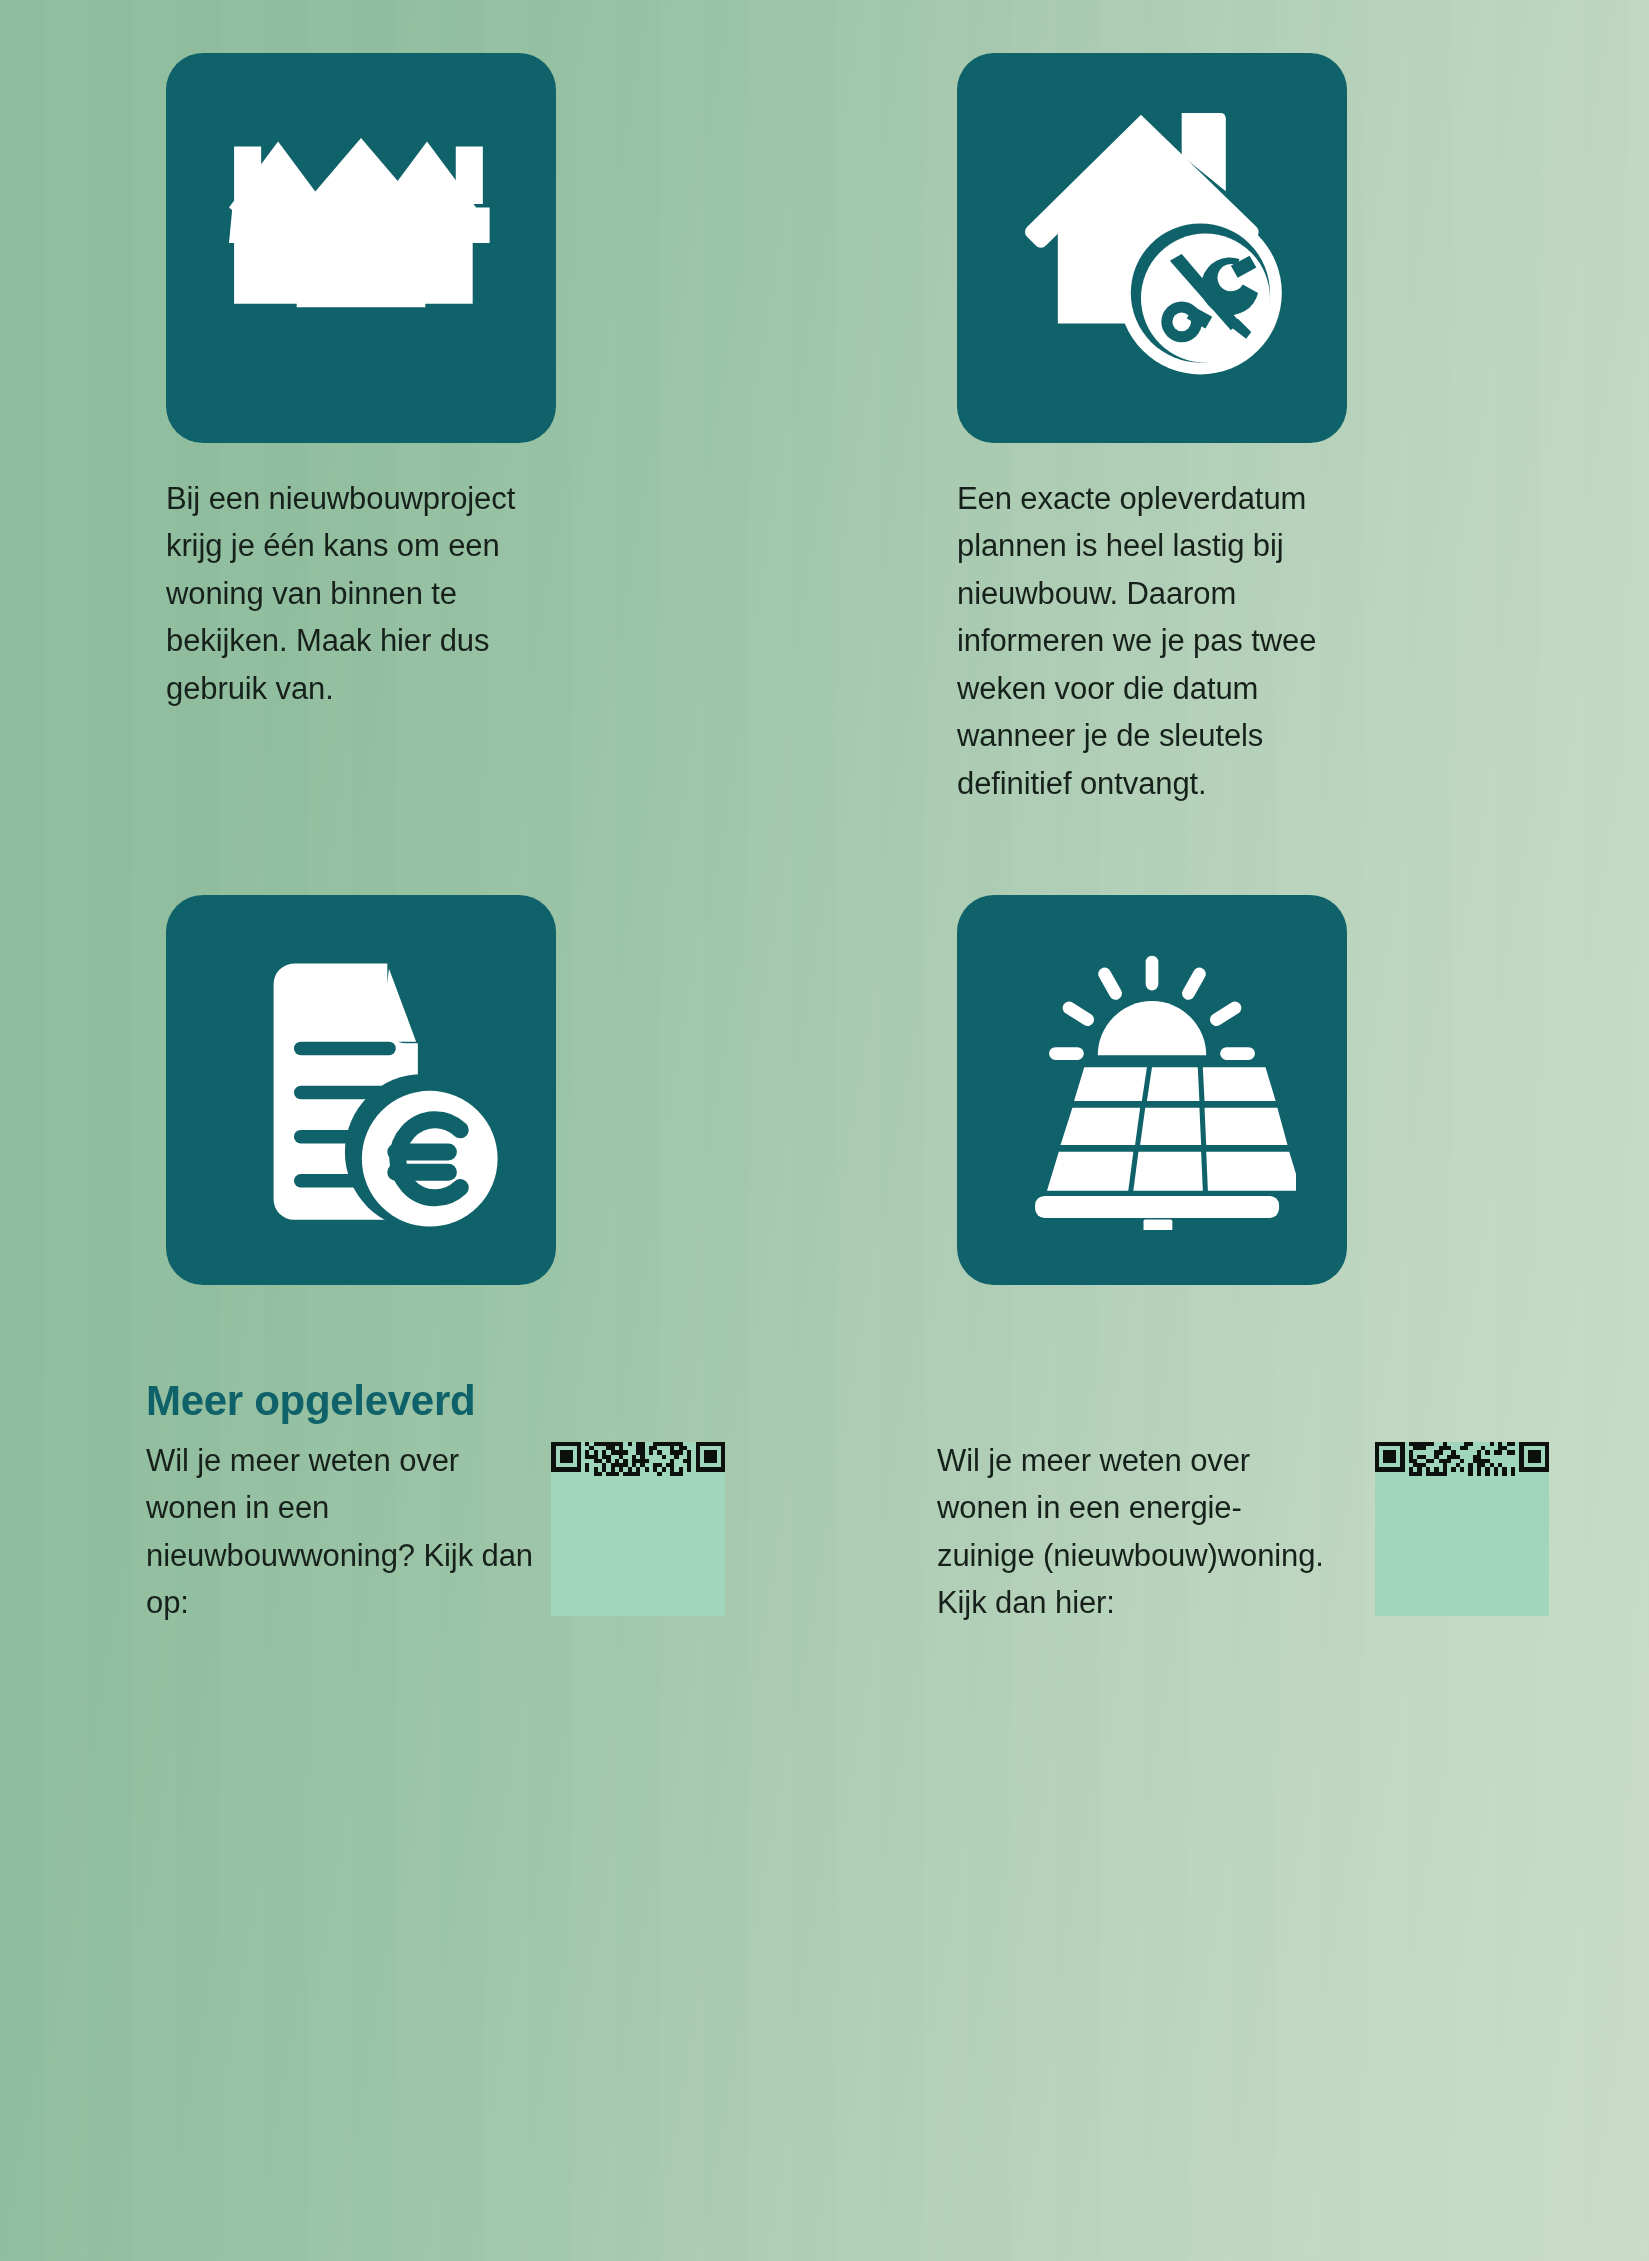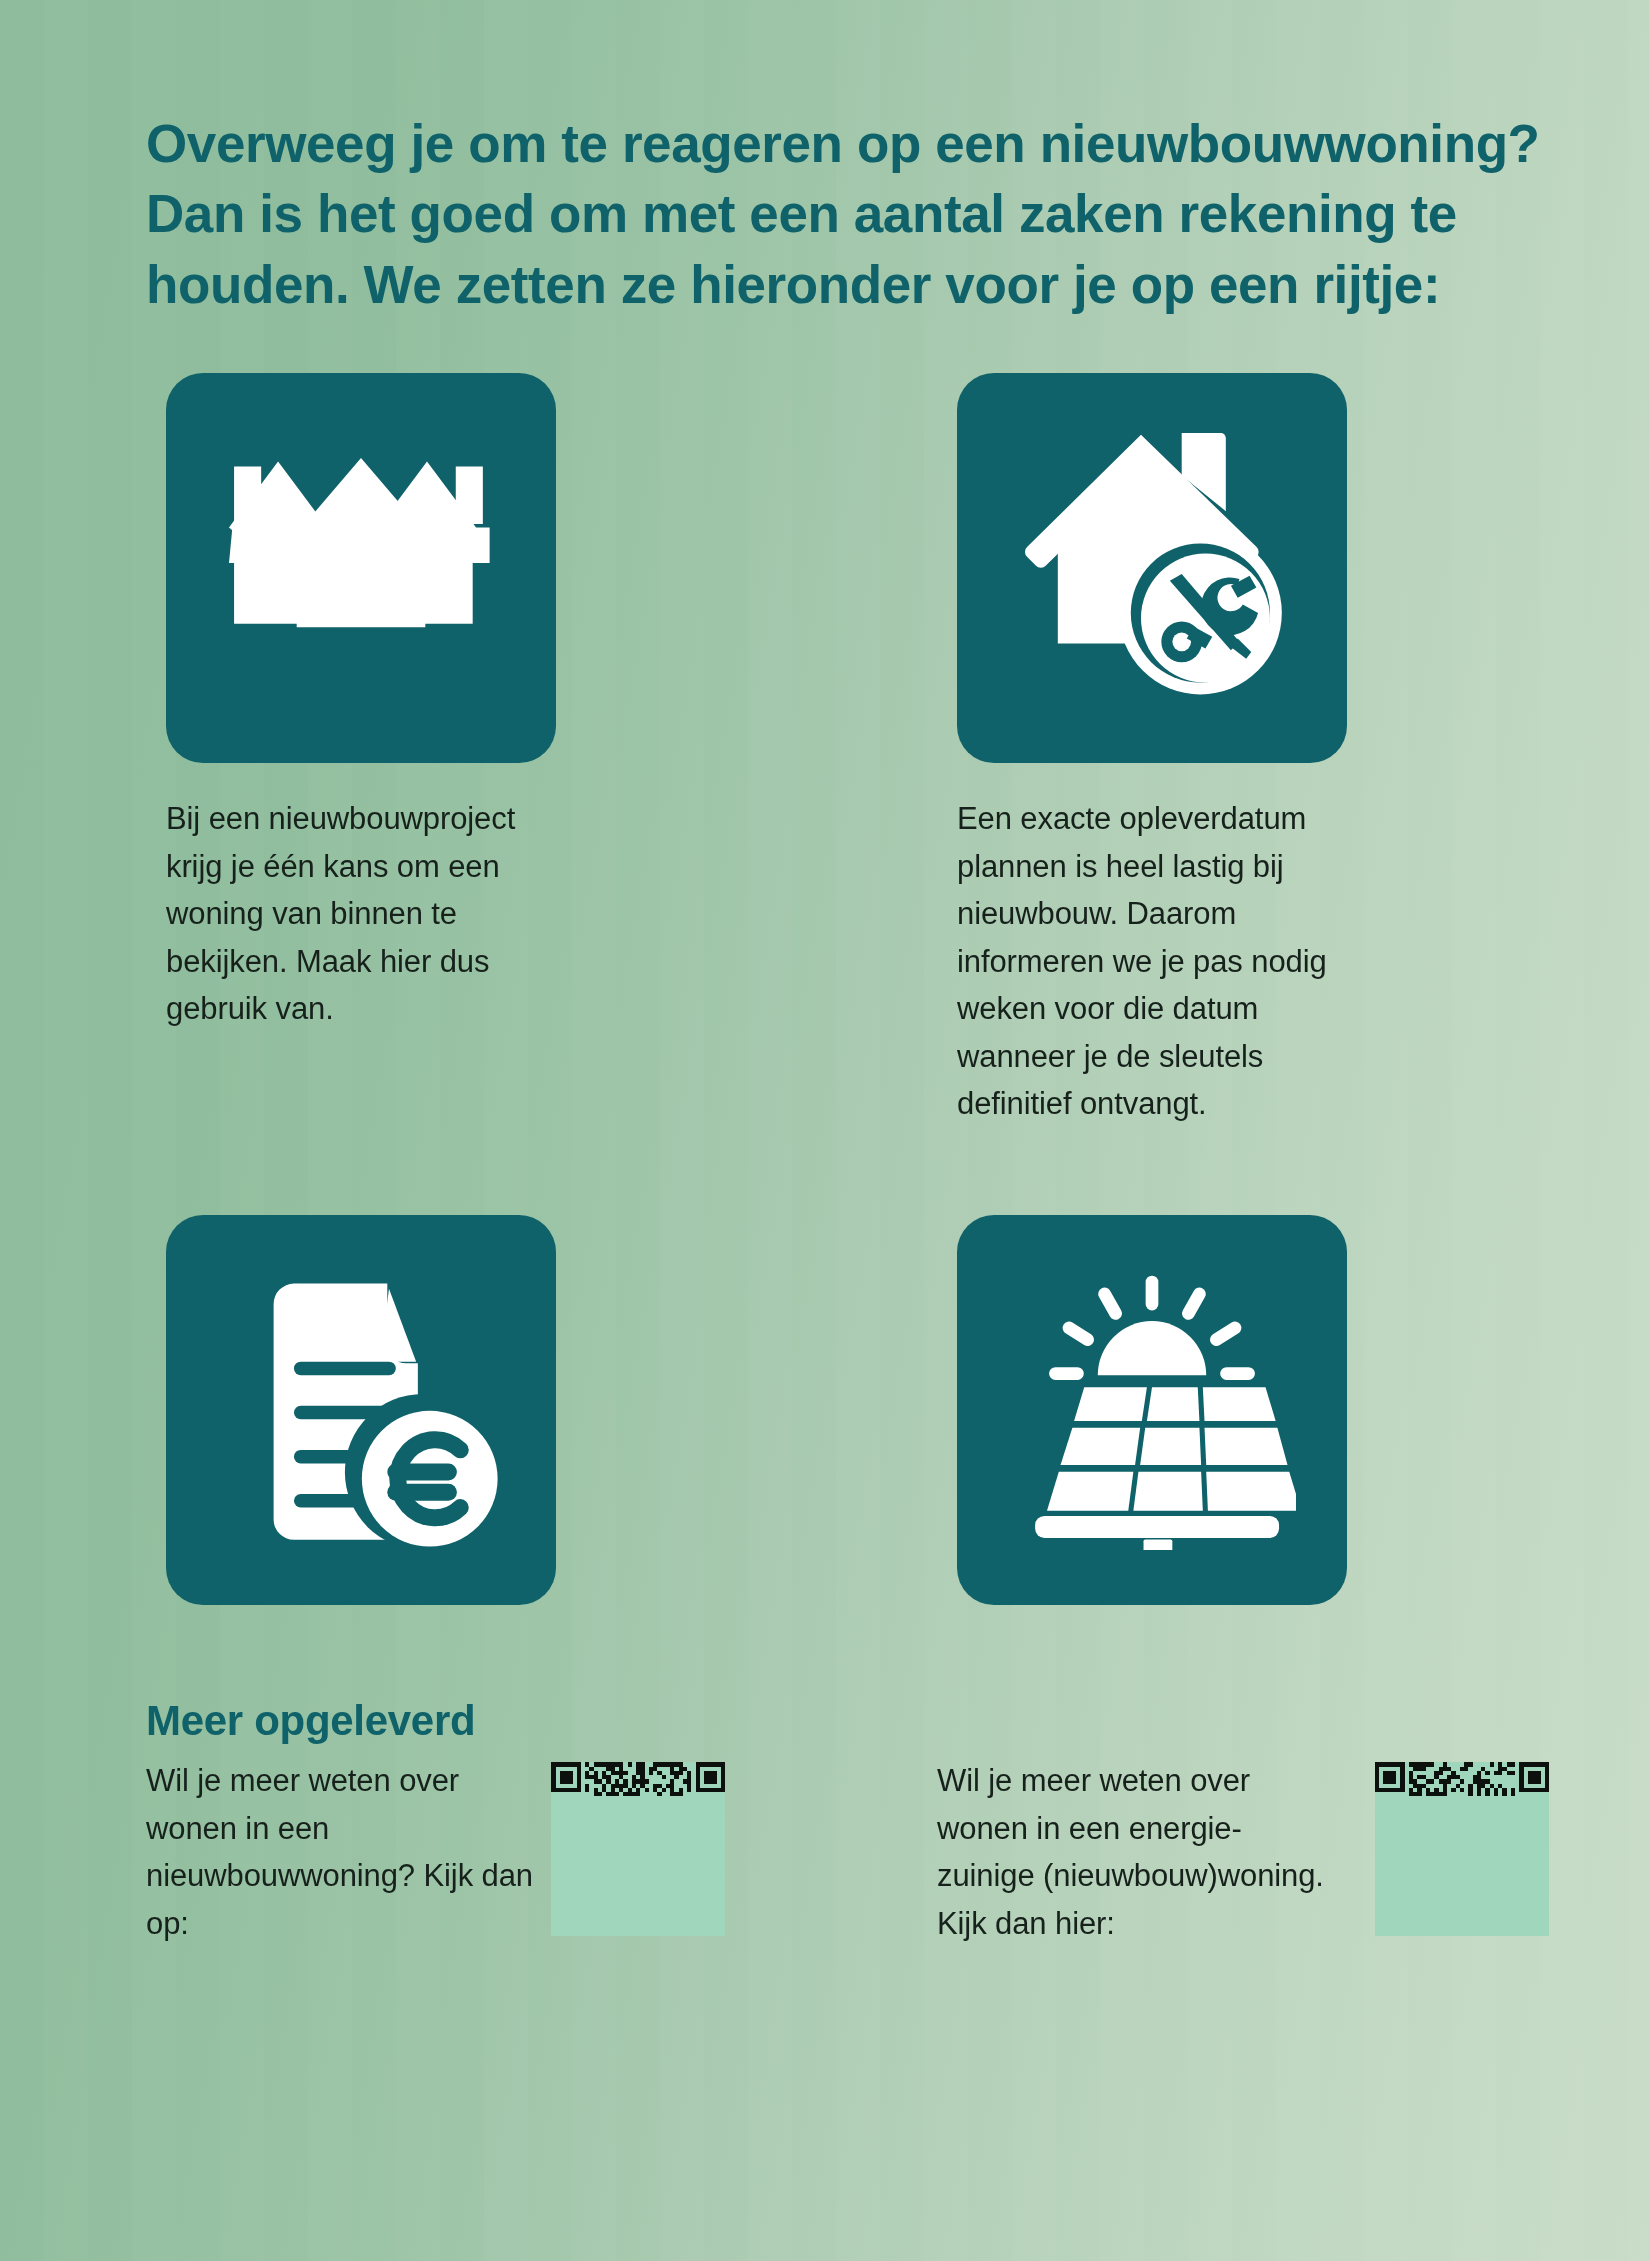--- a/index.html
+++ b/index.html
@@ -146,25 +146,20 @@
     font-weight: 400;
   }
 </style>
 </head>
 <body>
 
 <div class="bg-bands"></div>
 
 <div class="page">
 
-  <h1 class="heading">
-    <span class="line">Overweeg je om te reageren op een nieuwbouwwoning?</span>
-    <span class="line">Dan is het goed om met een aantal zaken rekening te</span>
-    <span class="line">houden. We zetten ze hieronder voor je op een rijtje:</span>
-  </h1>
 
   <div class="grid">
 
     <div class="card">
       <div class="icon-tile">
         <span>
           <svg width="288" height="220" viewBox="0 0 340 260" fill="#ffffff" aria-hidden="true">
 
             <path d="M14 124 L60 124 L60 82 L18 82 Z"></path>
             <path d="M20 78 L20 10 L52 10 L52 78 Z"></path>
@@ -209,21 +204,21 @@
               <path d="M268 178 a34 34 0 1 0 22 40 l-18 -10 a16 16 0 1 1 -6 -22 Z"></path>
               <path d="M258 186 l22 -12 l8 14 l-22 12 Z"></path>
 
               <circle cx="200" cy="252" r="24"></circle>
               <circle cx="200" cy="252" r="11" fill="#ffffff"></circle>
               <path d="M214 234 l22 12 l-8 14 l-22 -12 Z"></path>
             </g>
           </svg>
         </span>
       </div>
-      <p class="card-text">Een exacte opleverdatum plannen is heel lastig bij nieuwbouw. Daarom informeren we je pas nodig weken voor die datum wanneer je de sleutels definitief ontvangt.</p>
+      <p class="card-text">Een exacte opleverdatum plannen is heel lastig bij nieuwbouw. Daarom informeren we je pas twee weken voor die datum wanneer je de sleutels definitief ontvangt.</p>
     </div>
 
     <div class="card row2">
       <div class="icon-tile">
         <span>
           <svg width="280" height="280" viewBox="0 0 330 330" aria-hidden="true">
             <g fill="#ffffff">
 
               <path d="M62 18 a24 24 0 0 1 24 -24 L196 -6 L196 66 a22 22 0 0 0 22 22 L232 88 L232 272 a24 24 0 0 1 -24 24 L86 296 a24 24 0 0 1 -24 -24 Z" transform="translate(0,22)"></path>
               <path d="M202 14 L234 100 L202 100 a10 10 0 0 1 -10 -10 Z" transform="translate(-4,8)"></path>

